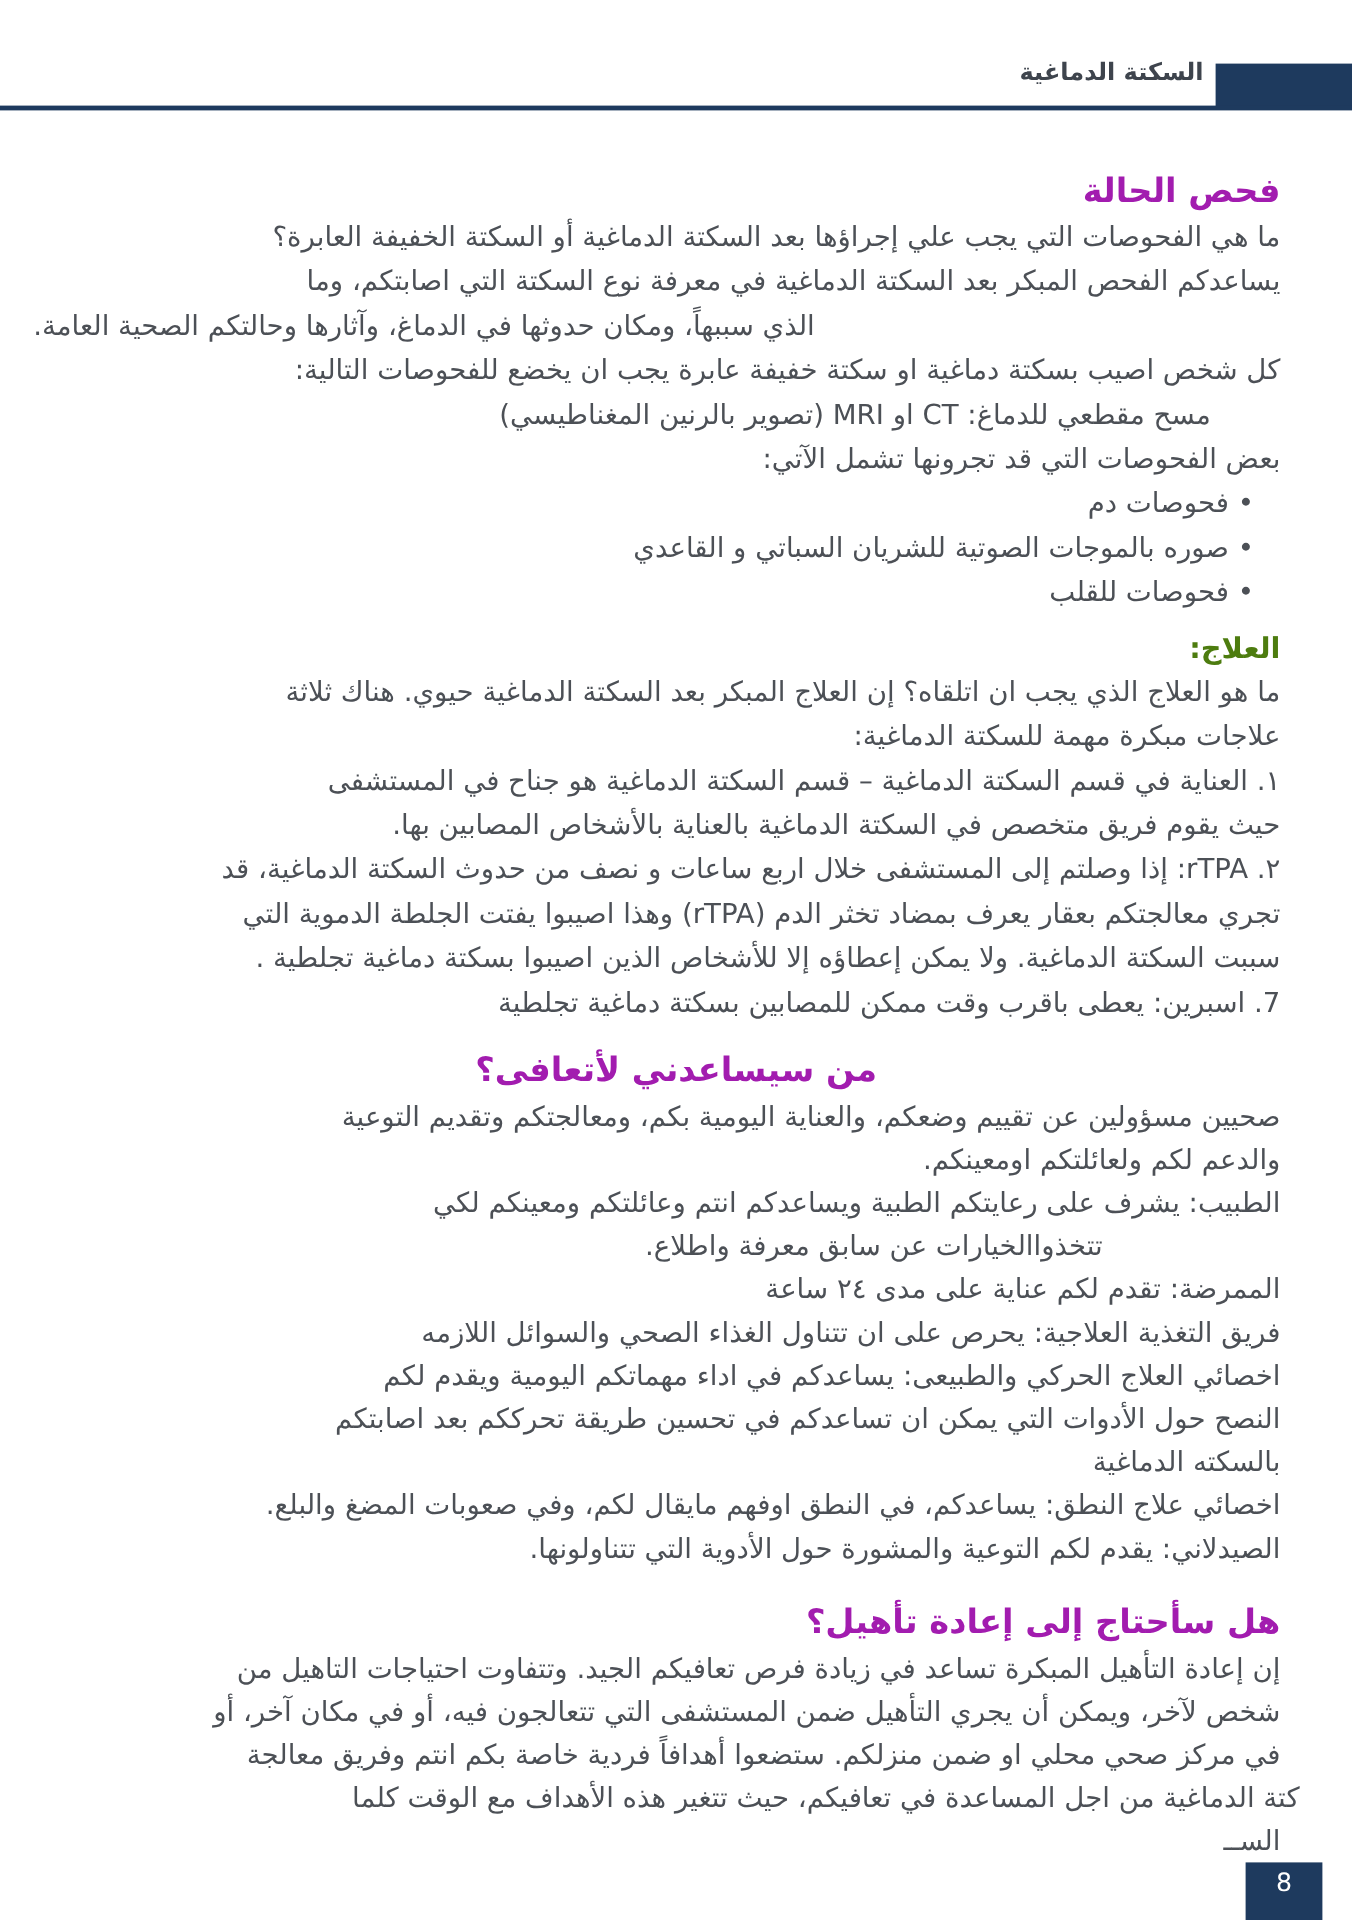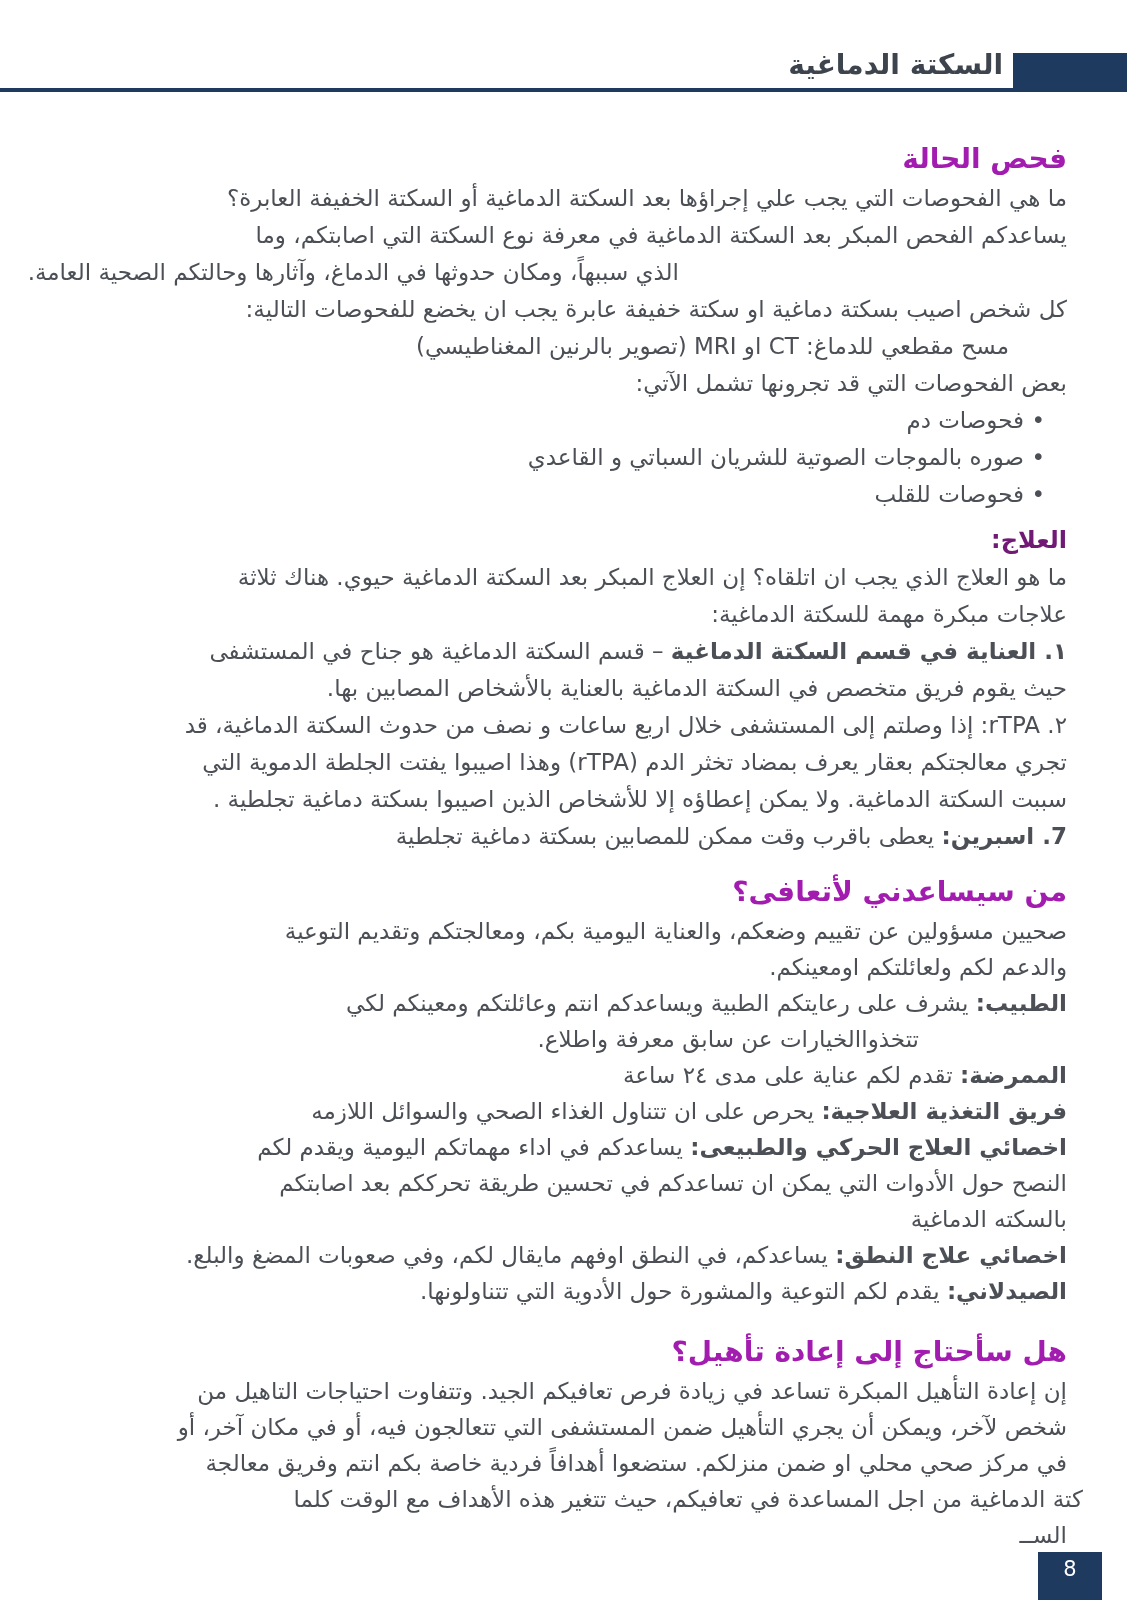--- a/index.html
+++ b/index.html
@@ -6,38 +6,38 @@
   body{
     width:1127px;height:1600px;position:relative;overflow:hidden;
     background:#ffffff;
     font-family:"DejaVu Sans", sans-serif;
     direction:rtl;
   }
   
   .hdr-box{position:absolute;top:53px;right:0;width:114px;height:36px;background:#1e3a5e;}
   .hdr-title{
     position:absolute;top:48px;right:124px;
-    font-size:28px;font-weight:bold;color:#3e444d;white-space:nowrap;
+    font-size:20px;font-weight:bold;color:#3e444d;white-space:nowrap;
   }
   .hdr-rule{position:absolute;top:88px;left:0;right:0;height:4px;background:#1e3a5e;}
   
   .content{
     position:absolute;top:138px;right:60px;left:60px;
     text-align:right;color:#4c5056;font-size:23px;
   }
   .line{line-height:37px;white-space:nowrap;}
   .sec3 .line,.sec4 .line{line-height:36px;}
   .h-blue{
     color:#a21caf;font-weight:bold;font-size:28px;line-height:42px;white-space:nowrap;
   }
   .sec3 .h-blue,.sec4 .h-blue{line-height:42px;}
-  .h-gray{color:#701a75;font-weight:bold;font-size:24px;line-height:38px;white-space:nowrap;}
-  .b{font-weight:bold;}
+  .h-gray{color:#4d7c0f;font-weight:bold;font-size:24px;line-height:38px;white-space:nowrap;}
+  .b{font-weight:normal;}
   .mt-s2{margin-top:8px;}
-  .mt-s3{margin-top:16px;}
+  .mt-s3{margin-top:16px;text-align:center;}
   .mt-s4{margin-top:22px;}
   .ind-xl{padding-right:388px;}
   .ind-s{padding-right:58px;}
   .ind-m{padding-right:148px;}
   .bullet{padding-right:22px;}
   .bullet::before{content:"\2022\00a0 ";color:#4c5056;}
   .overhang{margin-right:-16px;}
   
   .page-box{
     position:absolute;right:25px;top:1552px;width:64px;height:48px;

